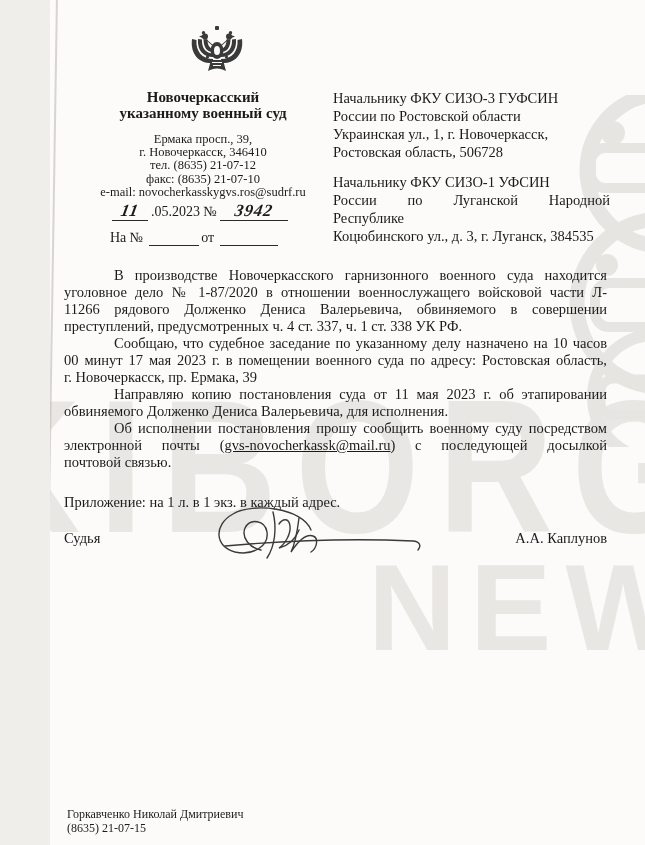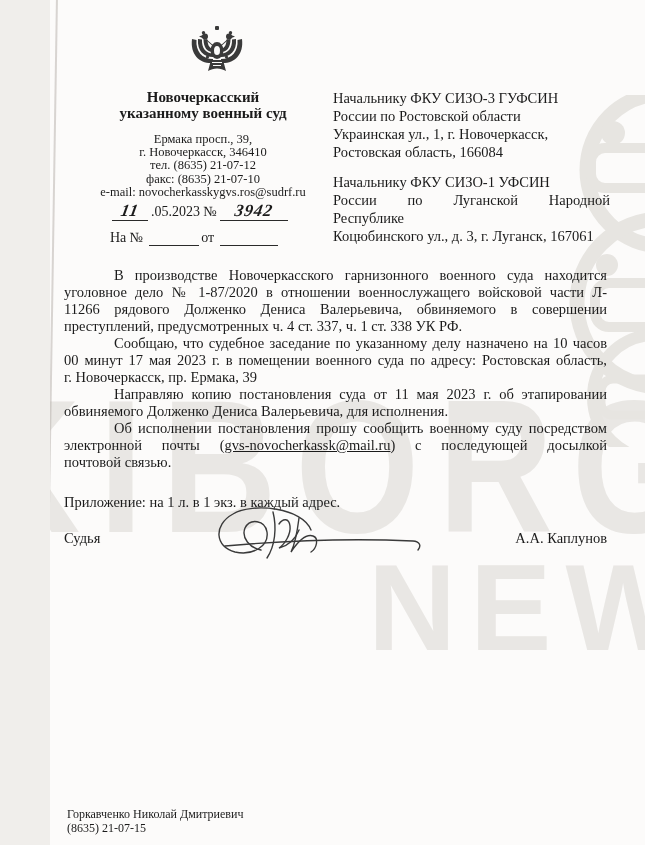--- a/index.html
+++ b/index.html
@@ -133,27 +133,27 @@
       <span class="u-blank u-na"></span>
       <span class="ref-ot">от</span>
       <span class="u-blank u-ot"></span>
     </div>
 
     <div class="recipients">
       <div class="rec-block">
           <div class="ln">Начальнику ФКУ СИЗО-3 ГУФСИН</div>
           <div class="ln">России по Ростовской области</div>
           <div class="ln">Украинская ул., 1, г. Новочеркасск,</div>
-          <div class="ln">Ростовская область, 166084</div>
+          <div class="ln">Ростовская область, 506728</div>
         </div>
       <div class="rec-block">
           <div class="ln">Начальнику ФКУ СИЗО-1 УФСИН</div>
           <div class="ln stretch">России по Луганской Народной</div>
           <div class="ln">Республике</div>
-          <div class="ln">Коцюбинского ул., д. 3, г. Луганск, 167061</div>
+          <div class="ln">Коцюбинского ул., д. 3, г. Луганск, 384535</div>
         </div>
     </div>
 
     <div class="body-text">
       <div>
           <div class="ln stretch indent">В производстве Новочеркасского гарнизонного военного суда находится</div>
           <div class="ln stretch">уголовное дело № 1-87/2020 в отношении военнослужащего войсковой части Л-</div>
           <div class="ln stretch">11266 рядового Долженко Дениса Валерьевича, обвиняемого в совершении</div>
           <div class="ln">преступлений, предусмотренных ч. 4 ст. 337, ч. 1 ст. 338 УК РФ.</div>
         </div>

